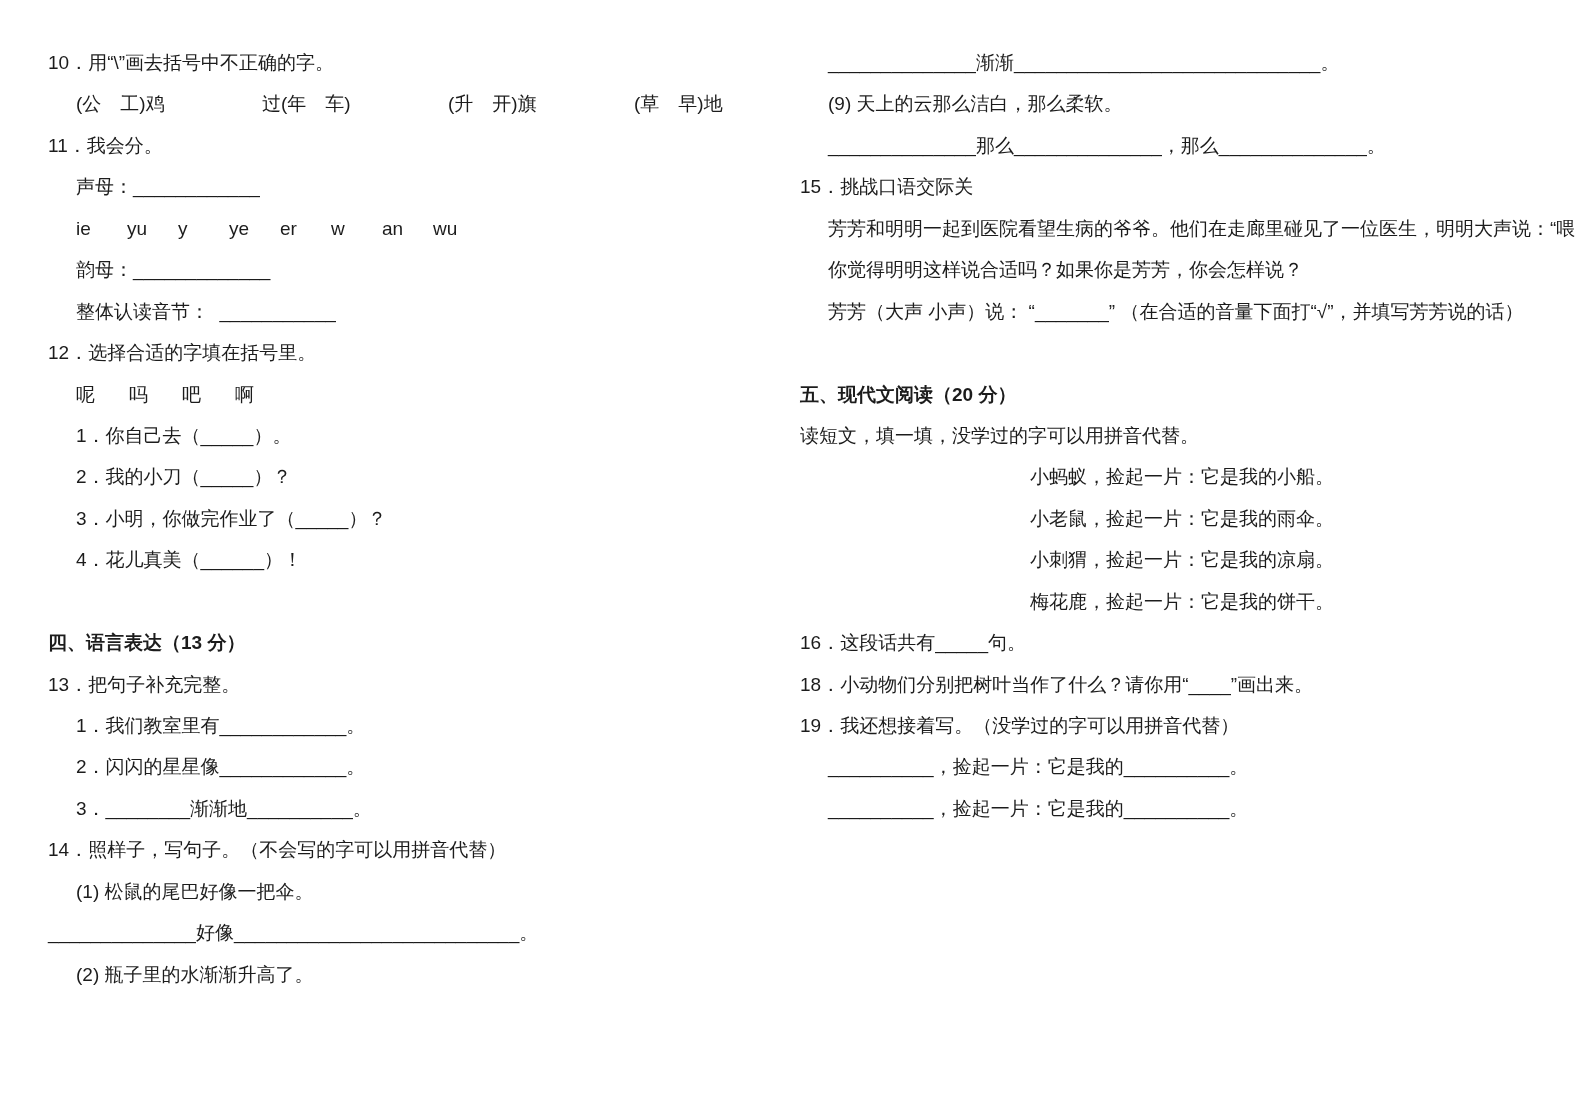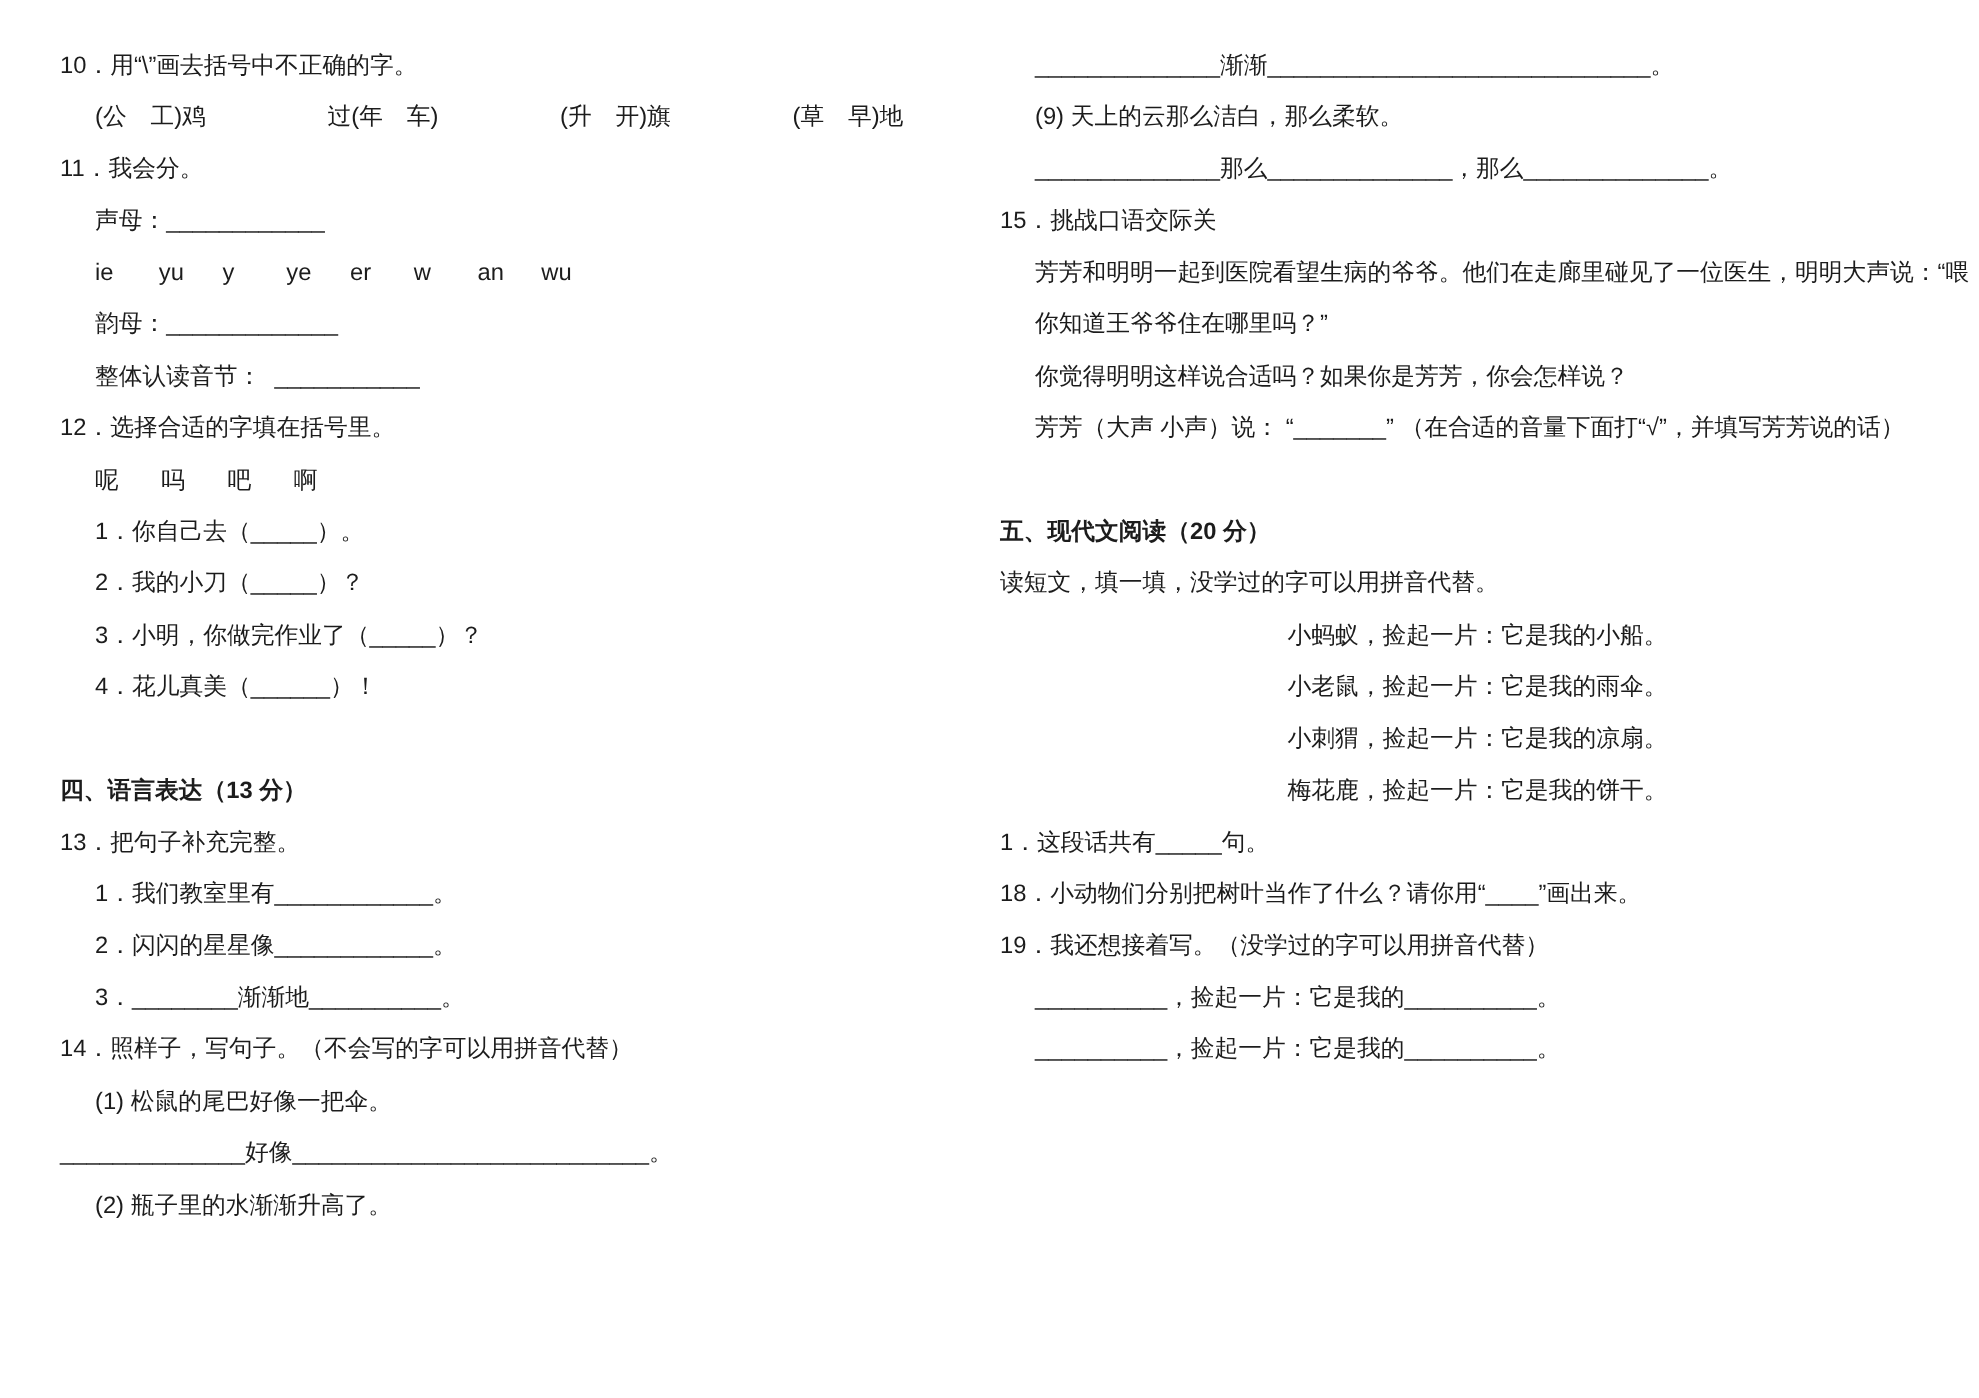--- a/index.html
+++ b/index.html
@@ -6,21 +6,21 @@
   body {
     width: 1583px; height: 1118px;
     background: #ffffff;
     font-family: "Liberation Sans", sans-serif;
     font-size: 19px;
     color: #1c1c1c;
     position: relative;
     overflow: hidden;
   }
   .page { position: absolute; inset: 0; background: #ffffff; }
-  .col { position: absolute; top: 32px; }
+  .col { position: absolute; top: 42px; }
   .col-left  { left: 48px;  width: 715px; }
   .col-right { left: 800px; width: 760px; }
   .line {
     height: 41.45px;
     line-height: 41.45px;
     white-space: pre;
   }
   .in1 { padding-left: 28px; }
   .poem { padding-left: 230px; }
   .bold { font-weight: 700; }
@@ -79,31 +79,30 @@
     <div class="line">______________好像___________________________。</div>
     <div class="line in1">(2) 瓶子里的水渐渐升高了。</div>
   </div>
 
   <div class="col col-right">
     <div class="line in1">______________渐渐_____________________________。</div>
     <div class="line in1">(9) 天上的云那么洁白，那么柔软。</div>
     <div class="line in1">______________那么______________，那么______________。</div>
     <div class="line">15．挑战口语交际关</div>
     <div class="line in1">芳芳和明明一起到医院看望生病的爷爷。他们在走廊里碰见了一位医生，明明大声说：“喂，</div>
-    <div class="line in1">你知道王爷爷住在哪里吗？”</div>
     <div class="line in1">你觉得明明这样说合适吗？如果你是芳芳，你会怎样说？</div>
     <div class="line in1">芳芳（大声 小声）说： “_______” （在合适的音量下面打“√”，并填写芳芳说的话）</div>
     <div class="line"></div>
     <div class="line bold">五、现代文阅读（20 分）</div>
     <div class="line">读短文，填一填，没学过的字可以用拼音代替。</div>
     <div class="line poem">小蚂蚁，捡起一片：它是我的小船。</div>
     <div class="line poem">小老鼠，捡起一片：它是我的雨伞。</div>
     <div class="line poem">小刺猬，捡起一片：它是我的凉扇。</div>
     <div class="line poem">梅花鹿，捡起一片：它是我的饼干。</div>
-    <div class="line">1．这段话共有_____句。</div>
+    <div class="line">16．这段话共有_____句。</div>
     <div class="line">18．小动物们分别把树叶当作了什么？请你用“____”画出来。</div>
     <div class="line">19．我还想接着写。（没学过的字可以用拼音代替）</div>
     <div class="line in1">__________，捡起一片：它是我的__________。</div>
     <div class="line in1">__________，捡起一片：它是我的__________。</div>
     <div class="line"></div>
   </div>
 
 </div>
 
 </body></html>

